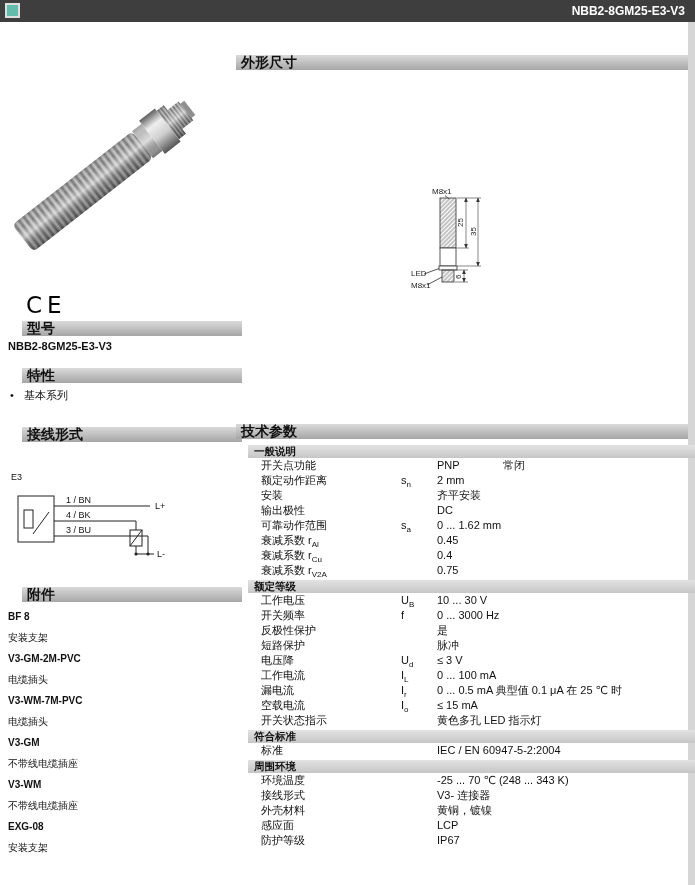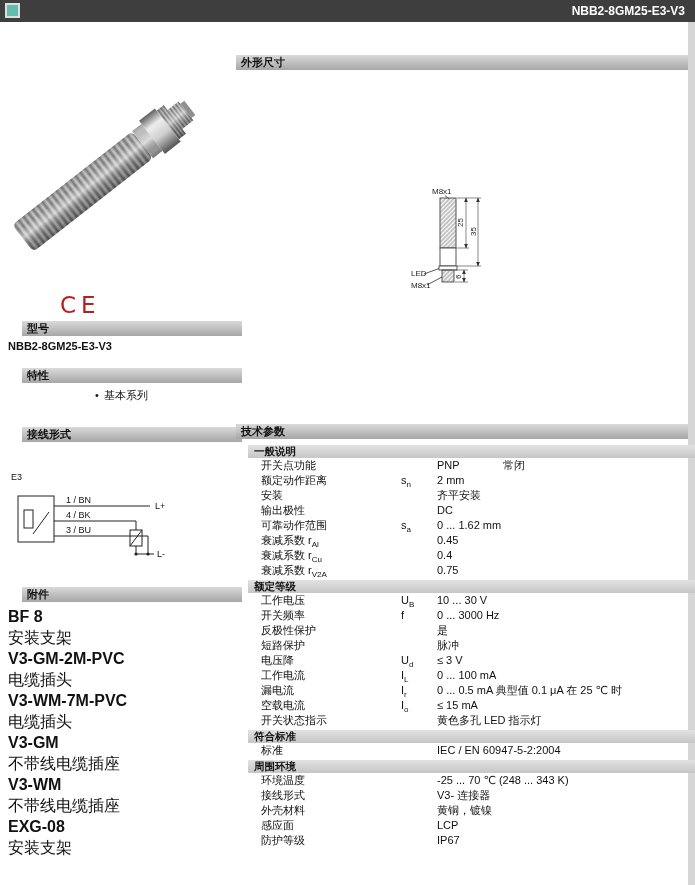--- a/index.html
+++ b/index.html
@@ -7,34 +7,34 @@
         font-family:"Liberation Sans","DejaVu Sans",sans-serif;color:#111;}
   
   .header{position:absolute;left:0;top:0;width:695px;height:22px;background:#3e3e3e;}
   .brand{position:absolute;left:5px;top:3px;width:15px;height:15px;background:#dedede;}
   .brand-in{position:absolute;left:2px;top:2px;right:2px;bottom:2px;background:#63bcab;}
   .header-title{position:absolute;left:28px;top:0;line-height:22px;color:#fff;font-weight:bold;font-size:12px;margin-top:23px;}
   .header-part{position:absolute;right:10px;top:0;line-height:22px;color:#fff;font-weight:bold;font-size:12px;}
   .edge{position:absolute;right:0;top:22px;width:7px;height:863px;background:#d6d6d6;}
   
   .sec-bar{position:absolute;height:15px;background:linear-gradient(#dadada,#a6a6a6);
-           font-weight:bold;font-size:11px;line-height:15px;padding-left:5px;box-sizing:border-box;}
+           font-weight:bold;font-size:14px;line-height:15px;padding-left:5px;box-sizing:border-box;}
   .left-bar{left:22px;width:220px;}
   .right-bar{left:236px;width:452px;}
   
   .photo{position:absolute;left:8px;top:50px;width:205px;height:240px;}
-  .ce{position:absolute;left:26px;top:292px;font-size:23px;letter-spacing:5px;color:#b91c1c;
-      font-family:"DejaVu Sans",sans-serif;margin-left:34px;}
+  .ce{position:absolute;left:26px;top:292px;font-size:23px;letter-spacing:5px;color:#000000;
+      font-family:"DejaVu Sans",sans-serif;}
   .model{position:absolute;left:8px;top:340px;font-size:11px;font-weight:bold;}
   .features{position:absolute;left:8px;top:386px;width:220px;}
-  .feature-item{height:18px;font-size:11px;line-height:18px;text-align:center;}
+  .feature-item{height:18px;font-size:11px;line-height:18px;}
   .bullet{display:inline-block;width:14px;margin-left:2px;}
   .wiring{position:absolute;left:8px;top:468px;width:212px;height:108px;}
   .accessories{position:absolute;left:8px;top:606px;width:220px;}
-  .acc-name,.acc-desc{height:21px;line-height:21px;font-size:16px;}
+  .acc-name,.acc-desc{height:21px;line-height:21px;font-size:10px;}
   .acc-name{font-weight:bold;}
   
   .dims{position:absolute;left:410px;top:186px;width:120px;height:125px;}
   .tech{position:absolute;left:248px;top:443px;width:452px;}
   .tech-section{height:13px;margin-top:2px;background:linear-gradient(#e2e2e2,#c6c6c6);
                 font-weight:bold;font-size:10.5px;line-height:13px;padding-left:6px;}
   .tech-row{position:relative;height:15px;font-size:11px;line-height:15px;}
   .c-label{position:absolute;left:13px;white-space:nowrap;}
   .c-sym{position:absolute;left:153px;}
   .c-val{position:absolute;left:189px;white-space:nowrap;}

